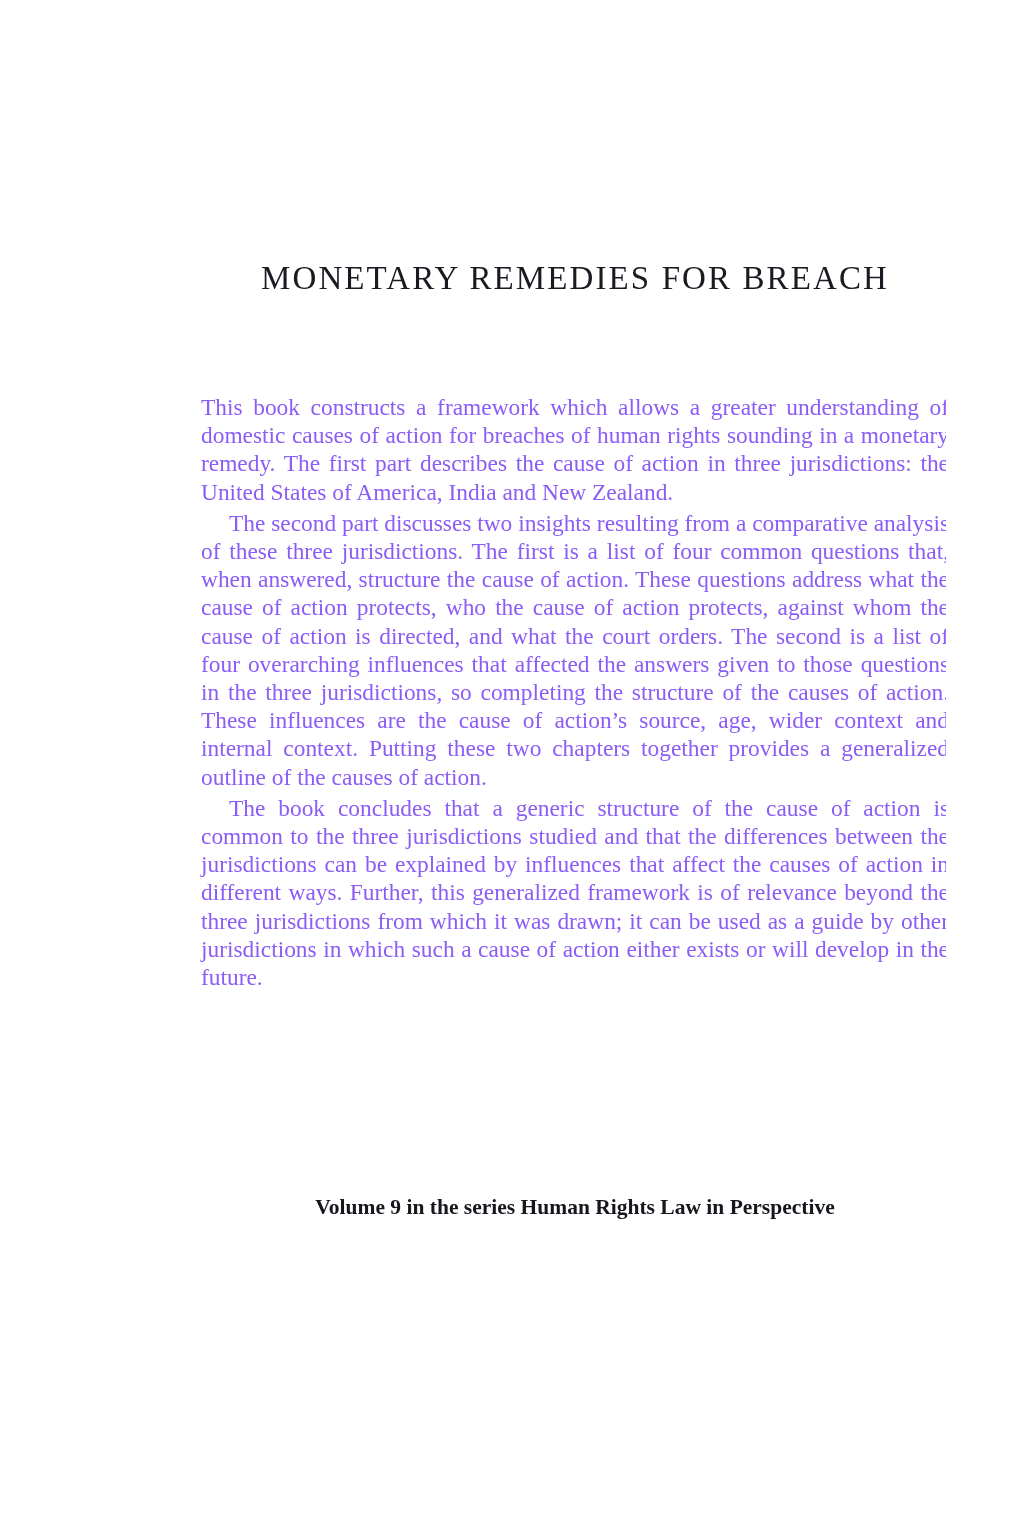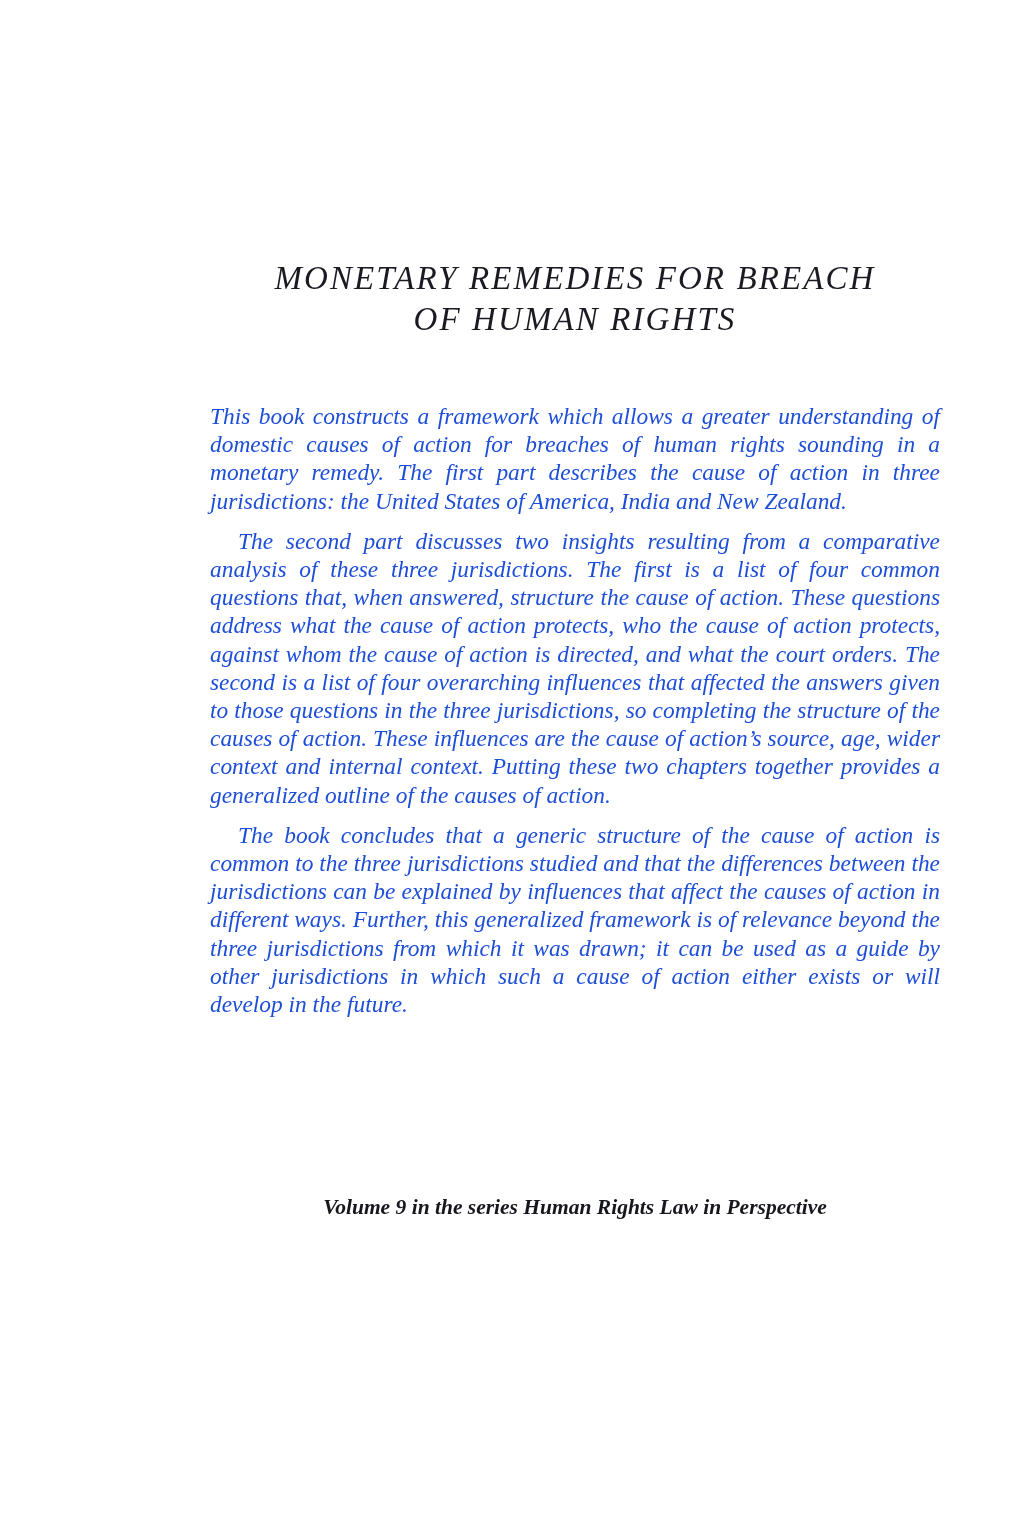--- a/index.html
+++ b/index.html
@@ -11,21 +11,20 @@
 
   .page {
     position: relative;
     width: 868px;
     height: 1536px;
     margin: 0 auto;
     background: #ffffff;
     overflow: hidden;
     font-family: "Liberation Serif", "DejaVu Serif", serif;
     color: #1b1b23;
-    font-style: italic;
     -webkit-font-smoothing: antialiased;
   }
 
   
   .title-block {
     position: absolute;
     left: 120px;
     top: 258px;
     width: 754px;
     text-align: center;
@@ -43,27 +42,27 @@
 
   
   .body-block {
     position: absolute;
     left: 120px;
     top: 390px;
     width: 754px;
   }
 
   .para {
-    margin: 12px;
+    margin: 3px;
     font-size: 23.4px;
     line-height: 28.2px;
     text-align: justify;
     text-align-last: left;
     text-justify: inter-word;
-    color: #1d4ed8;
+    color: #8b5cf6;
     hyphens: none;
     -webkit-hyphens: none;
   }
 
   .para + .para {
     text-indent: 28px;
   }
 
   
   .series-note {
@@ -79,21 +78,20 @@
     margin-top: 48px;
   }
 </style>
 </head>
 <body>
 
 <div class="page">
 
   <div class="title-block">
     <div class="title-line">MONETARY REMEDIES FOR BREACH</div>
-    <div class="title-line">OF HUMAN RIGHTS</div>
   </div>
 
   <div class="body-block">
     <p class="para">This book constructs a framework which allows a greater understanding of domestic causes of action for breaches of human rights sounding in a monetary remedy. The first part describes the cause of action in three jurisdictions: the United States of America, India and New Zealand.</p>
     <p class="para">The second part discusses two insights resulting from a comparative analysis of these three jurisdictions. The first is a list of four common questions that, when answered, structure the cause of action. These questions address what the cause of action protects, who the cause of action protects, against whom the cause of action is directed, and what the court orders. The second is a list of four overarching influences that affected the answers given to those questions in the three jurisdictions, so completing the structure of the causes of action. These influences are the cause of action’s source, age, wider context and internal context. Putting these two chapters together provides a generalized outline of the causes of action.</p>
     <p class="para">The book concludes that a generic structure of the cause of action is common to the three jurisdictions studied and that the differences between the jurisdictions can be explained by influences that affect the causes of action in different ways. Further, this generalized framework is of relevance beyond the three jurisdictions from which it was drawn; it can be used as a guide by other jurisdictions in which such a cause of action either exists or will develop in the future.</p>
   </div>
 
   <div class="series-note">Volume 9 in the series Human Rights Law in Perspective</div>
 

